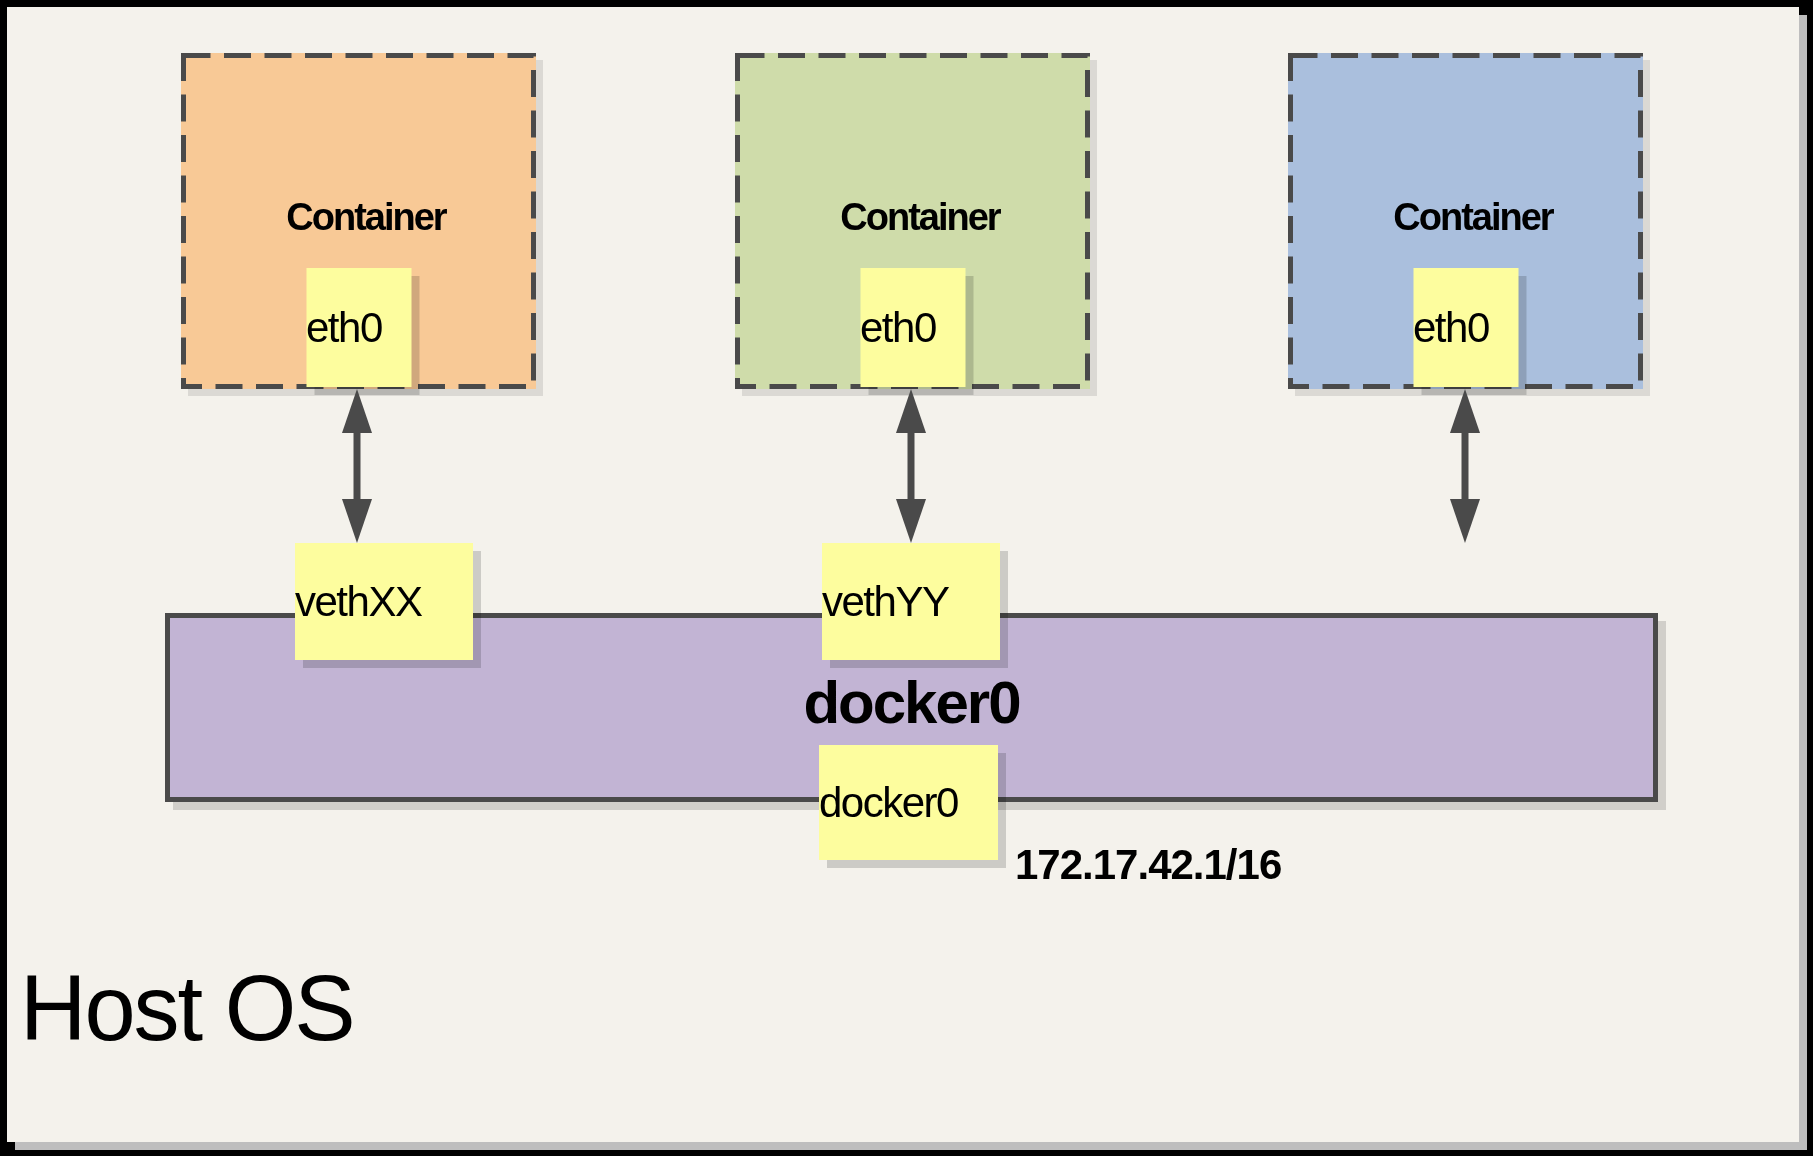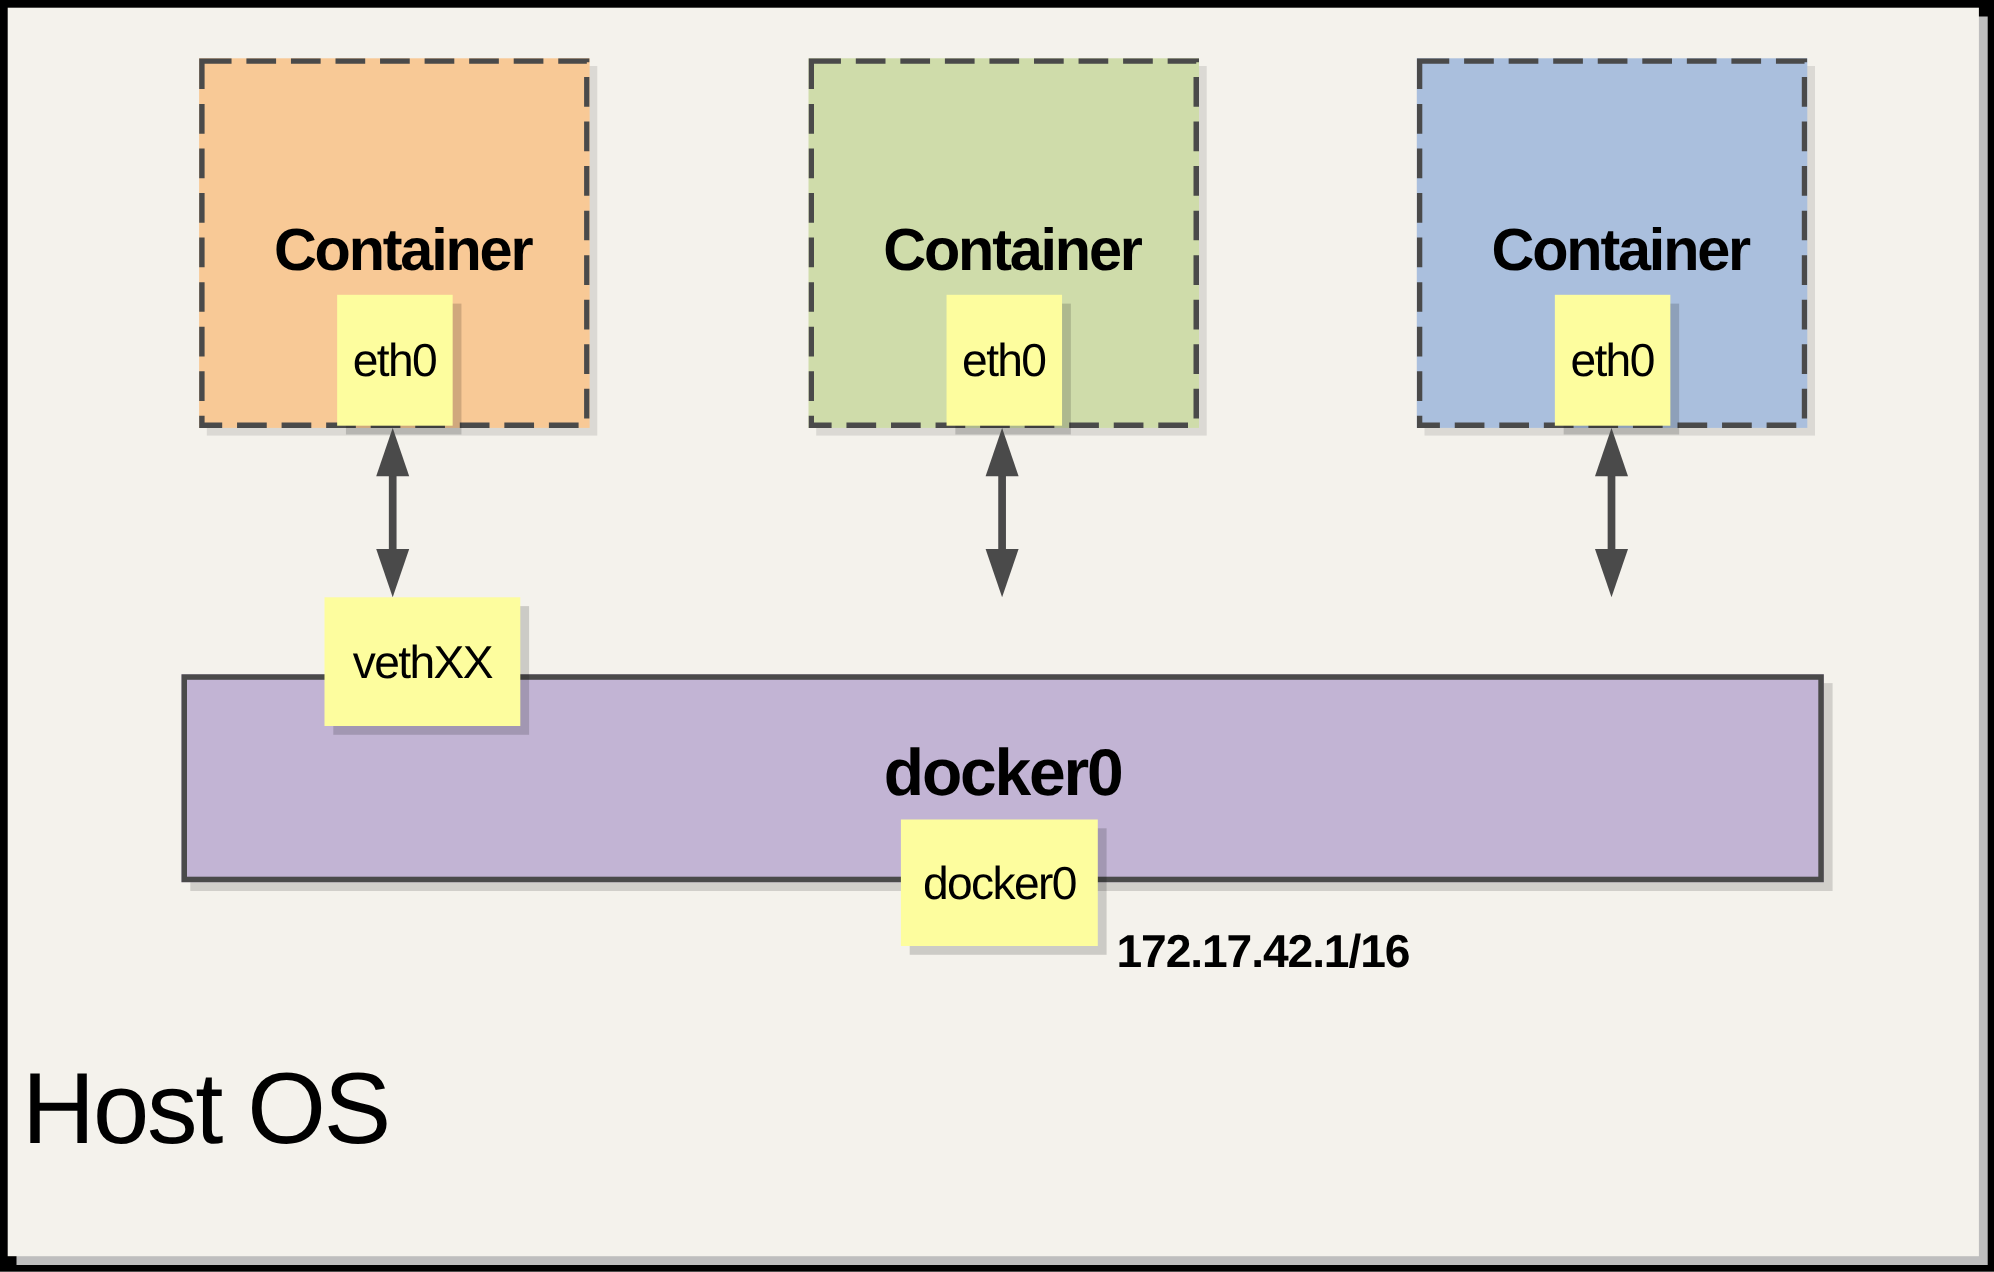--- a/index.html
+++ b/index.html
@@ -21,30 +21,30 @@
   
   .container-box{
     position:absolute;top:46px;width:355px;height:336px;
     box-shadow:7px 7px 0 rgba(0,0,0,0.10);
   }
   .container-box.c1{left:174px;}
   .container-box.c2{left:728px;}
   .container-box.c3{left:1281px;}
   .dashed-border{position:absolute;left:0;top:0;width:100%;height:100%;}
   .container-label{
-    position:absolute;top:147px;left:0;right:0;
+    position:absolute;top:137px;left:0;right:0;
     text-align:center;
-    font-size:54px;font-weight:bold;letter-spacing:-2px;line-height:54px;padding-left:15px;
+    font-size:38px;font-weight:bold;letter-spacing:-2px;line-height:54px;padding-left:15px;
   }
   
   .note{
     position:absolute;
     background:#FDFD9E;
     box-shadow:8px 8px 0 rgba(0,0,0,0.16);
-    display:flex;align-items:center;justify-content:center;
+    display:flex;align-items:center;
     font-size:42px;letter-spacing:-1.5px;
   }
   .eth-box{left:50%;transform:translateX(-50%);top:215px;width:105px;height:119px;}
   .veth-box{top:536px;width:178px;height:117px;z-index:4;}
   .veth-box.v1{left:263px;margin-left:25px;}
   .veth-box.v2{left:815px;}
   .veth-box.v3{left:1368px;}
   
   .arrow{position:absolute;top:382px;width:36px;height:154px;z-index:3;}
   .arrow.a1{left:332px;}
@@ -127,20 +127,23 @@
       <polygon points="18,154 3,110 33,110" fill="#4A4A4A"></polygon>
     </svg>
 
     <div class="bridge" style="background-color: rgb(194, 180, 212);">
       <div class="bridge-label">docker0</div>
     </div>
 
     <div class="note veth-box v1">
       <span>vethXX</span>
     </div>
+    <div class="note veth-box v2">
+      <span>vethYY</span>
+    </div>
 
     <div class="note docker0-box">
       <span>docker0</span>
     </div>
 
     <div class="ip-label">172.17.42.1/16</div>
 
     <div class="host-label">Host OS</div>
 
   </div>

